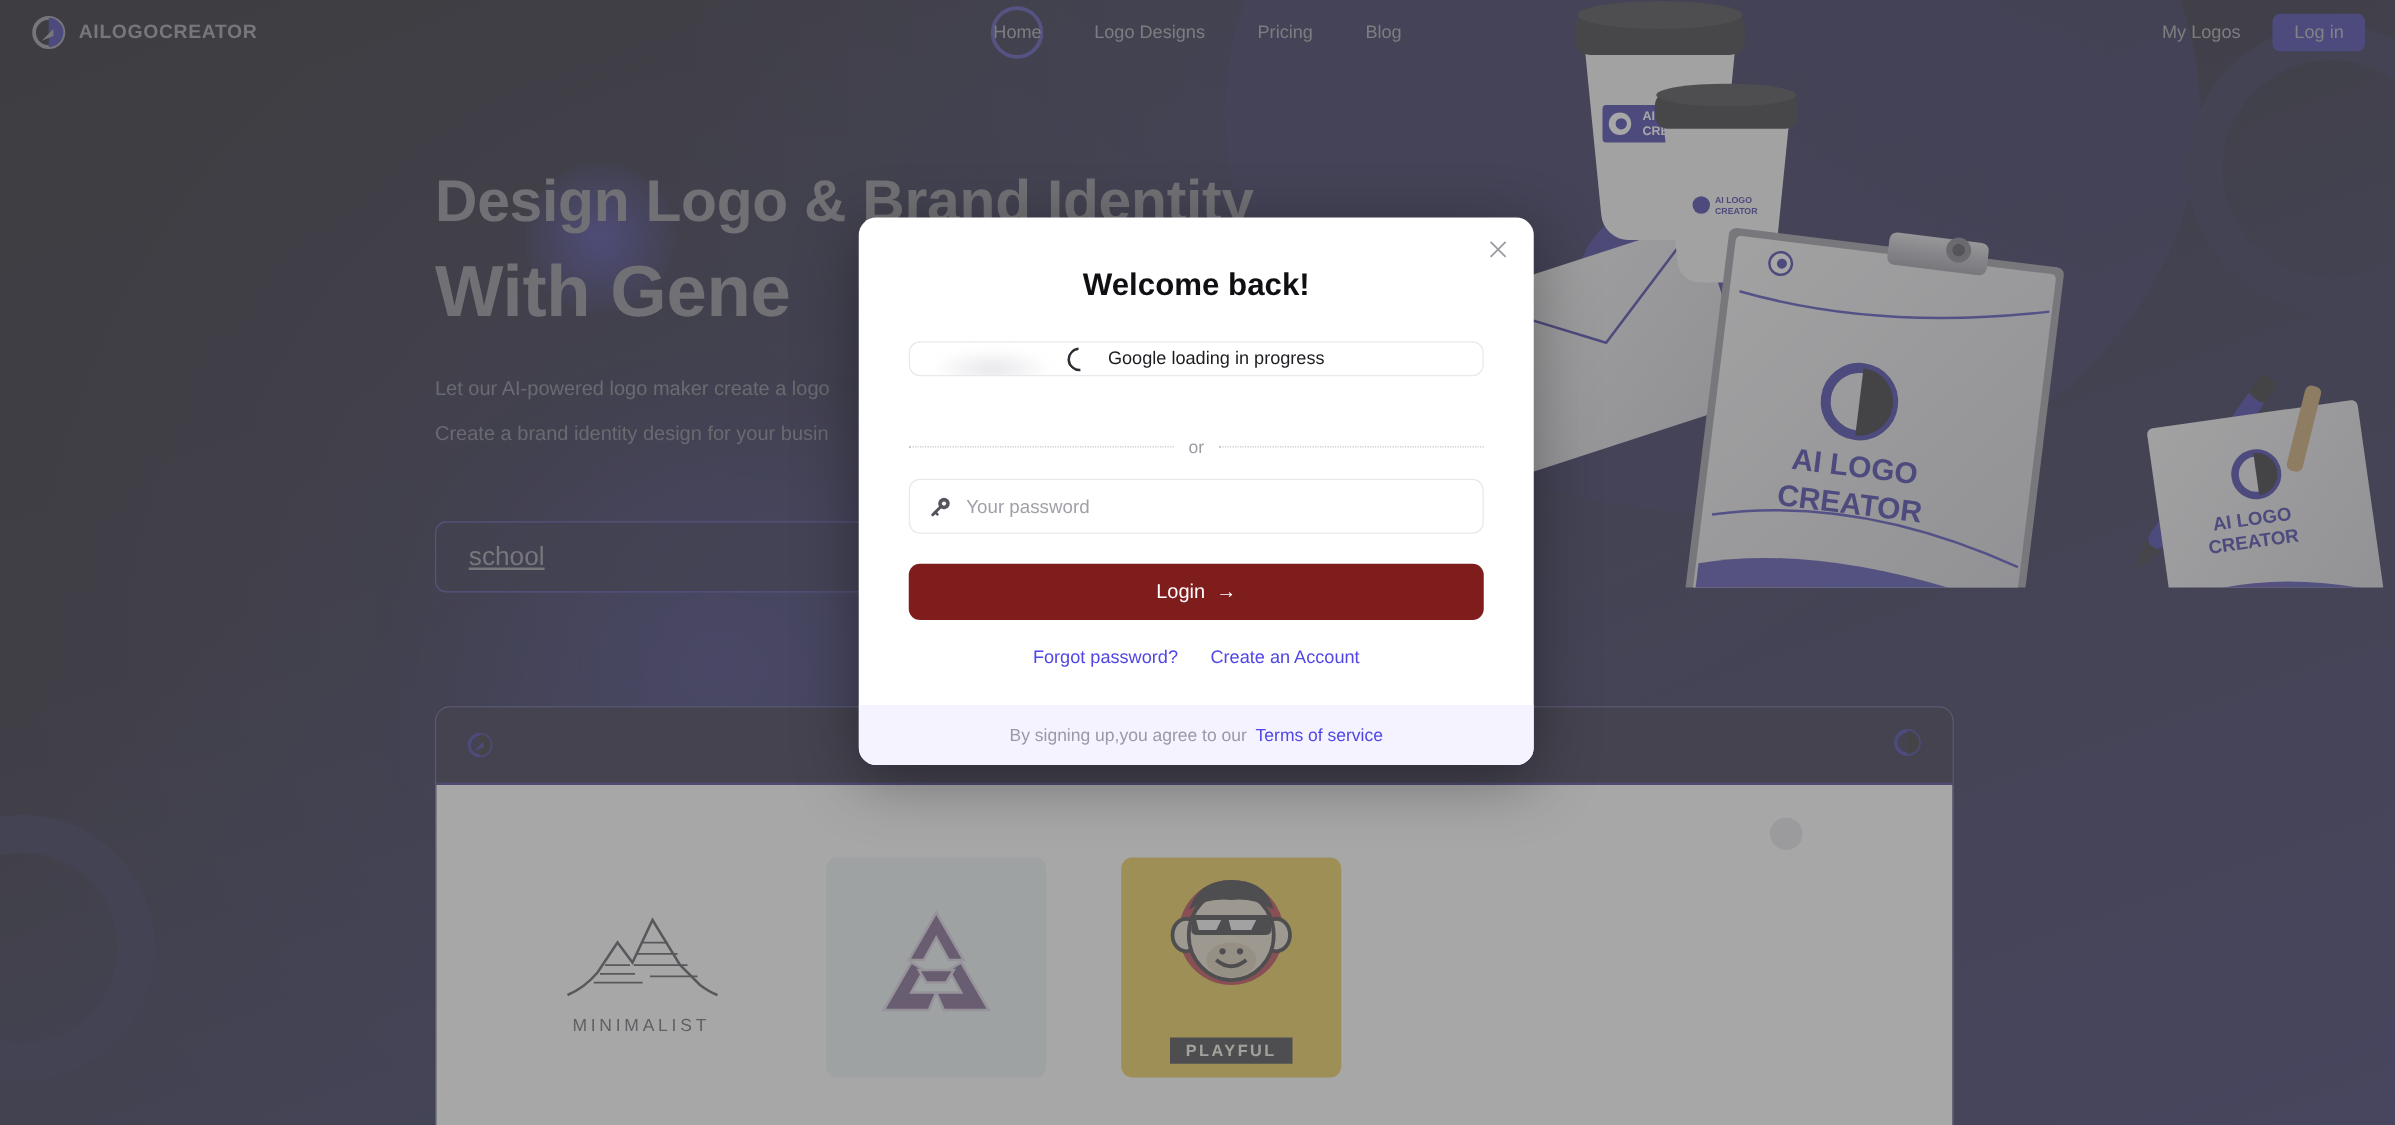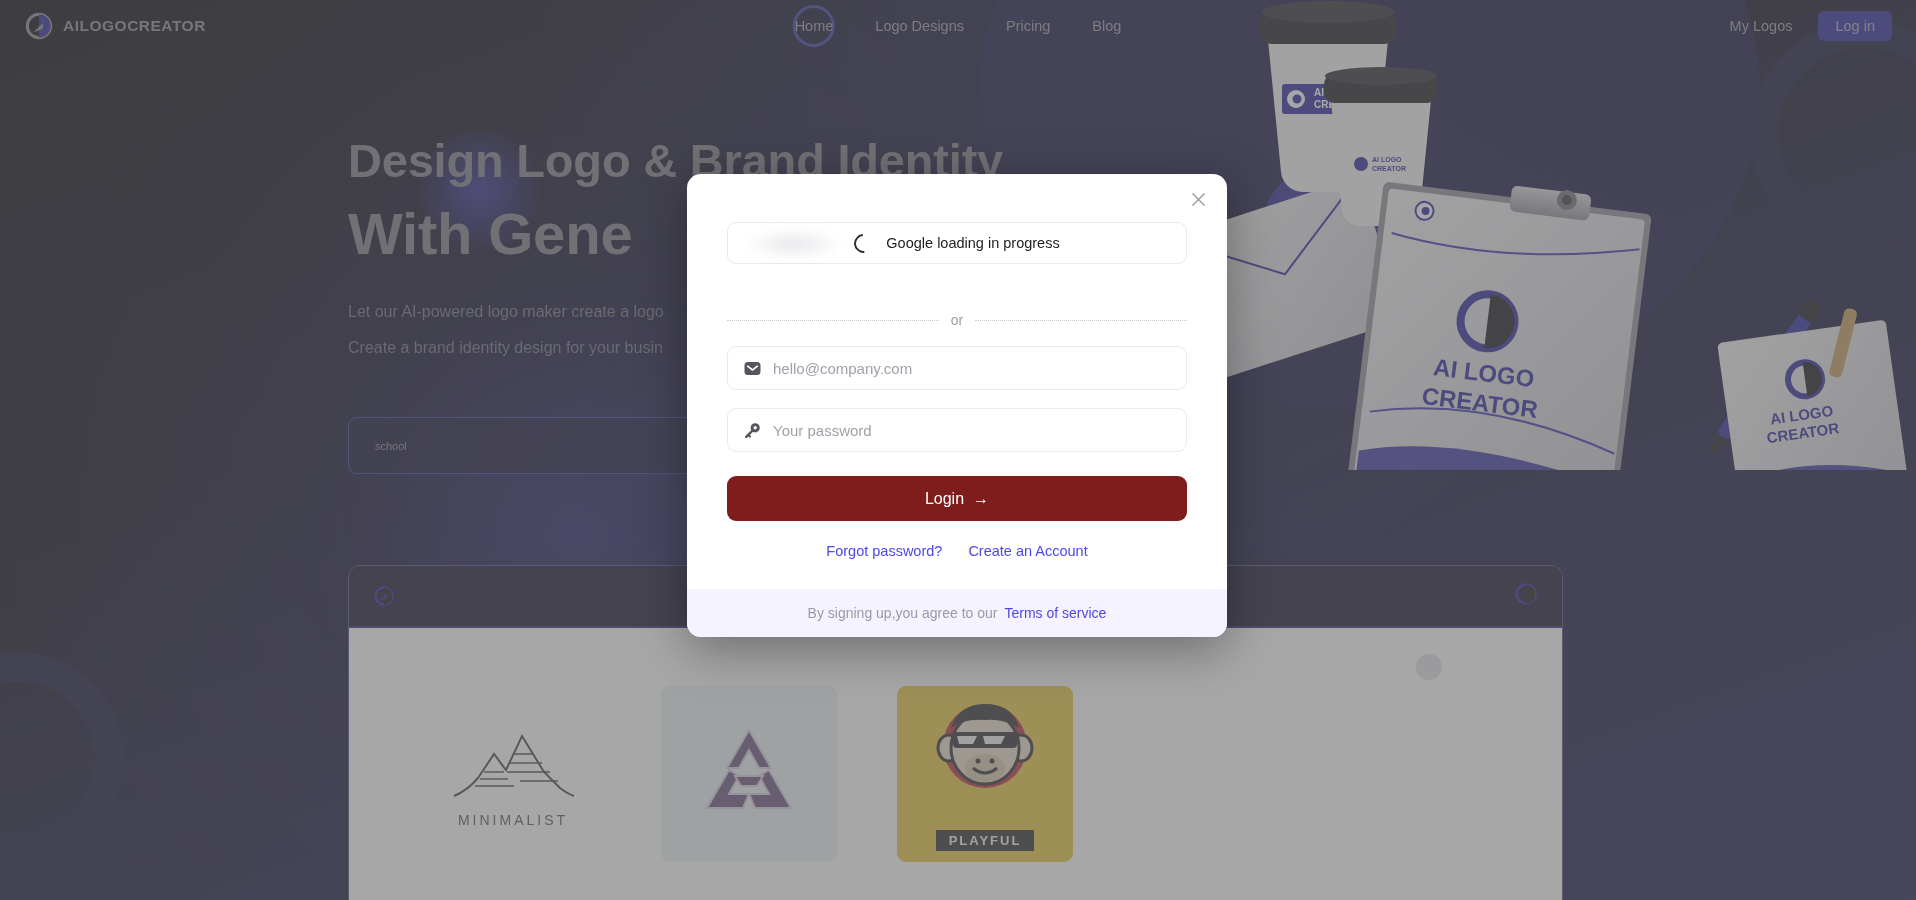--- a/index.html
+++ b/index.html
@@ -131,21 +131,21 @@
   .search-box {
     position: absolute; left: 348px; top: 417px;
     width: 742px; height: 57px;
     border: 1px solid #3b369d;
     border-radius: 9px;
     background: linear-gradient(100deg, rgba(16,14,48,.9), rgba(26,23,78,.72));
     display: flex; align-items: center;
     padding: 0 26px;
     z-index: 3;
   }
-  .search-box span { font-size: 11px; color: #8b8b96; }
+  .search-box span { font-size: 21px; color: #8b8b96; text-decoration: underline; }
 
   
   .art { position: absolute; right: 0; top: 0; width: 720px; height: 470px; z-index: 2; }
 
   
   .preview {
     position: absolute;
     left: 348px; top: 565px;
     width: 1215px; height: 420px;
     border: 1px solid #4a4a88;
@@ -230,21 +230,21 @@
   .modal-title {
     text-align: center;
     font-size: 25px; font-weight: 700;
     color: #101014;
     margin-top: 22px;
   }
 
   .google-btn {
     position: relative;
     margin-top: 30px;
-    height: 42px;
+    height: 28px;
     border: 1px solid #e9e9ed;
     border-radius: 9px;
     background: #fff;
     display: flex; align-items: center; justify-content: center;
     gap: 13px;
     cursor: pointer;
     overflow: hidden;
   }
   .google-skeleton {
     position: absolute; left: 18px; top: 6px;
@@ -537,42 +537,34 @@
 
     <div class="modal-close">
       <svg width="15" height="15" viewBox="0 0 15 15" xmlns="http://www.w3.org/2000/svg">
         <line x1="1.5" y1="1.5" x2="13.5" y2="13.5" stroke="#9a9aa2" stroke-width="1.4"></line>
         <line x1="13.5" y1="1.5" x2="1.5" y2="13.5" stroke="#9a9aa2" stroke-width="1.4"></line>
       </svg>
     </div>
 
     <div class="modal-inner">
 
+      <div class="modal-title">Welcome back!</div>
 
       <div class="google-btn">
         <span class="google-skeleton"></span>
         <span class="spinner"></span>
         <span class="google-label">Google loading in progress</span>
       </div>
 
       <div class="divider">
         <span class="rule"></span>
         <span>or</span>
         <span class="rule"></span>
       </div>
 
-      <div class="field">
-        <span class="field-icon">
-          <svg width="17" height="17" viewBox="0 0 17 17" xmlns="http://www.w3.org/2000/svg">
-            <rect x="0.5" y="2" width="16" height="13" rx="3.5" fill="#55555e"></rect>
-            <path d="M3.6 6.2 L8.5 10 L13.4 6.2" fill="none" stroke="#ffffff" stroke-width="1.6" stroke-linecap="round" stroke-linejoin="round"></path>
-          </svg>
-        </span>
-        <input type="text" placeholder="hello@company.com" style="">
-      </div>
 
       <div class="field">
         <span class="field-icon">
           <svg width="17" height="17" viewBox="0 0 17 17" xmlns="http://www.w3.org/2000/svg">
             <circle cx="11.2" cy="5.8" r="4.6" fill="#55555e"></circle>
             <circle cx="11.2" cy="5.8" r="1.7" fill="#ffffff"></circle>
             <path d="M8.2 8.8 L2.2 14.8" stroke="#55555e" stroke-width="2.4" stroke-linecap="round"></path>
             <path d="M4.2 12.8 L5.9 14.5" stroke="#55555e" stroke-width="2.2" stroke-linecap="round"></path>
           </svg>
         </span>

